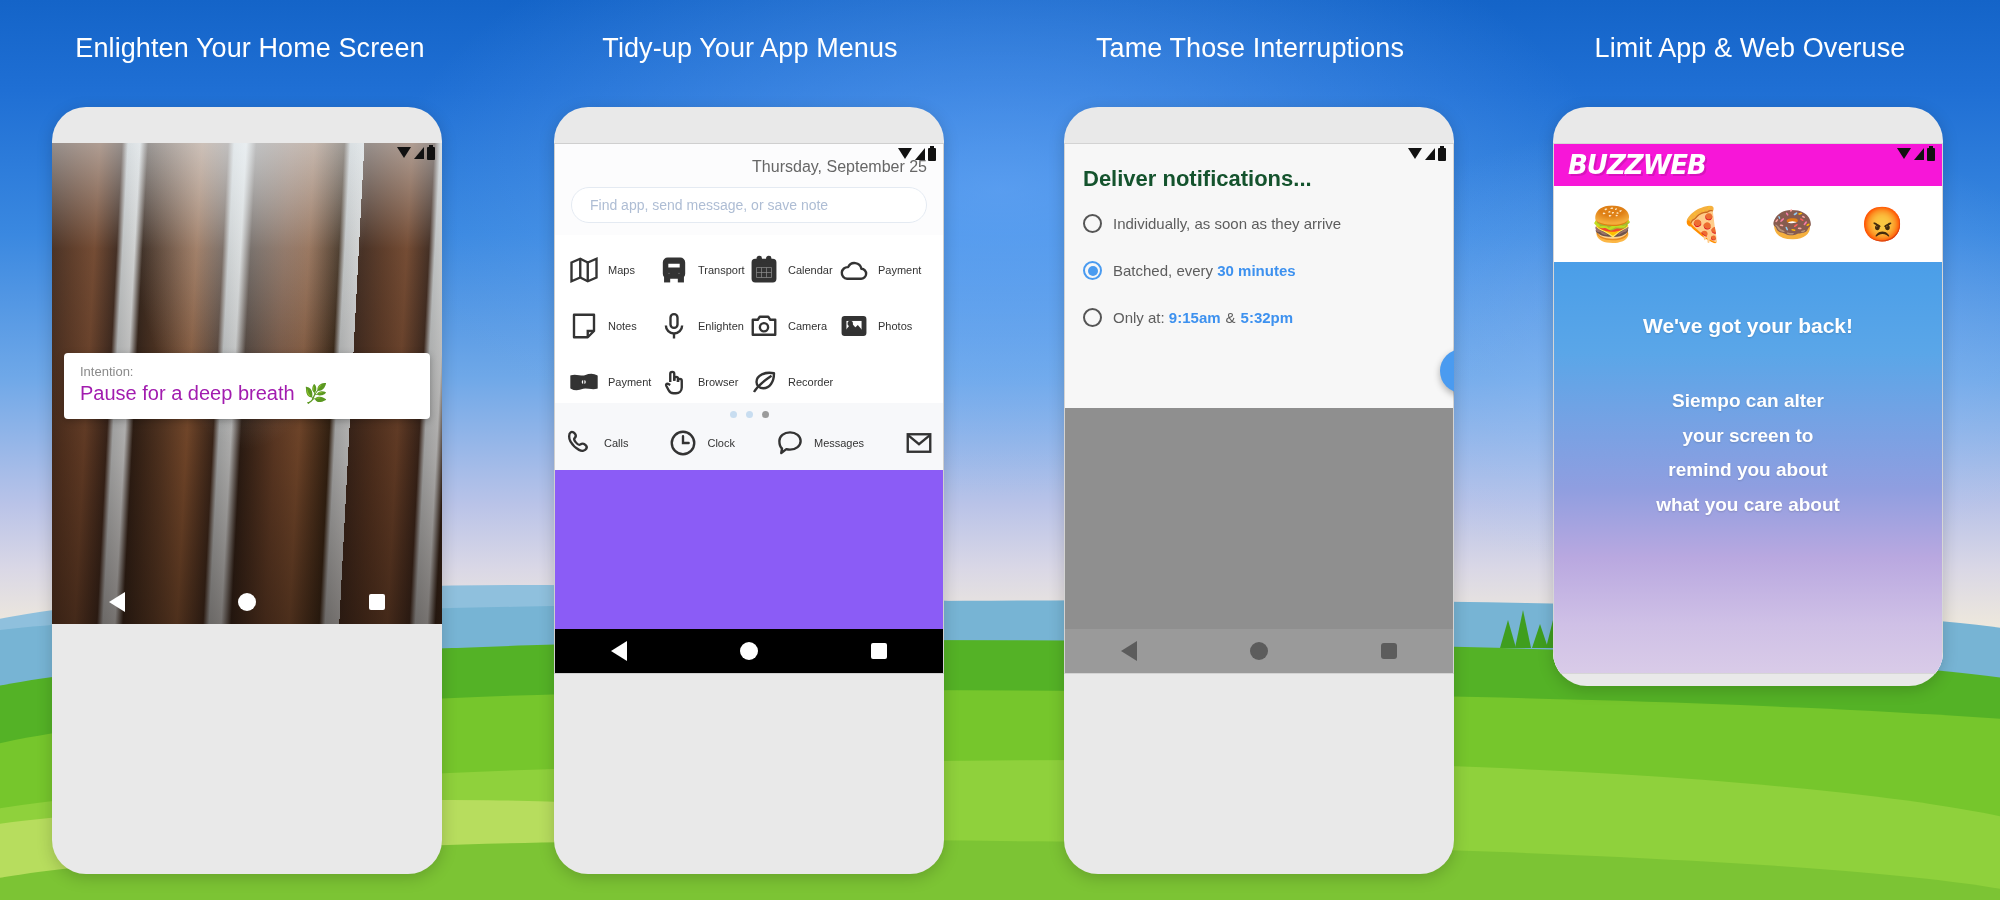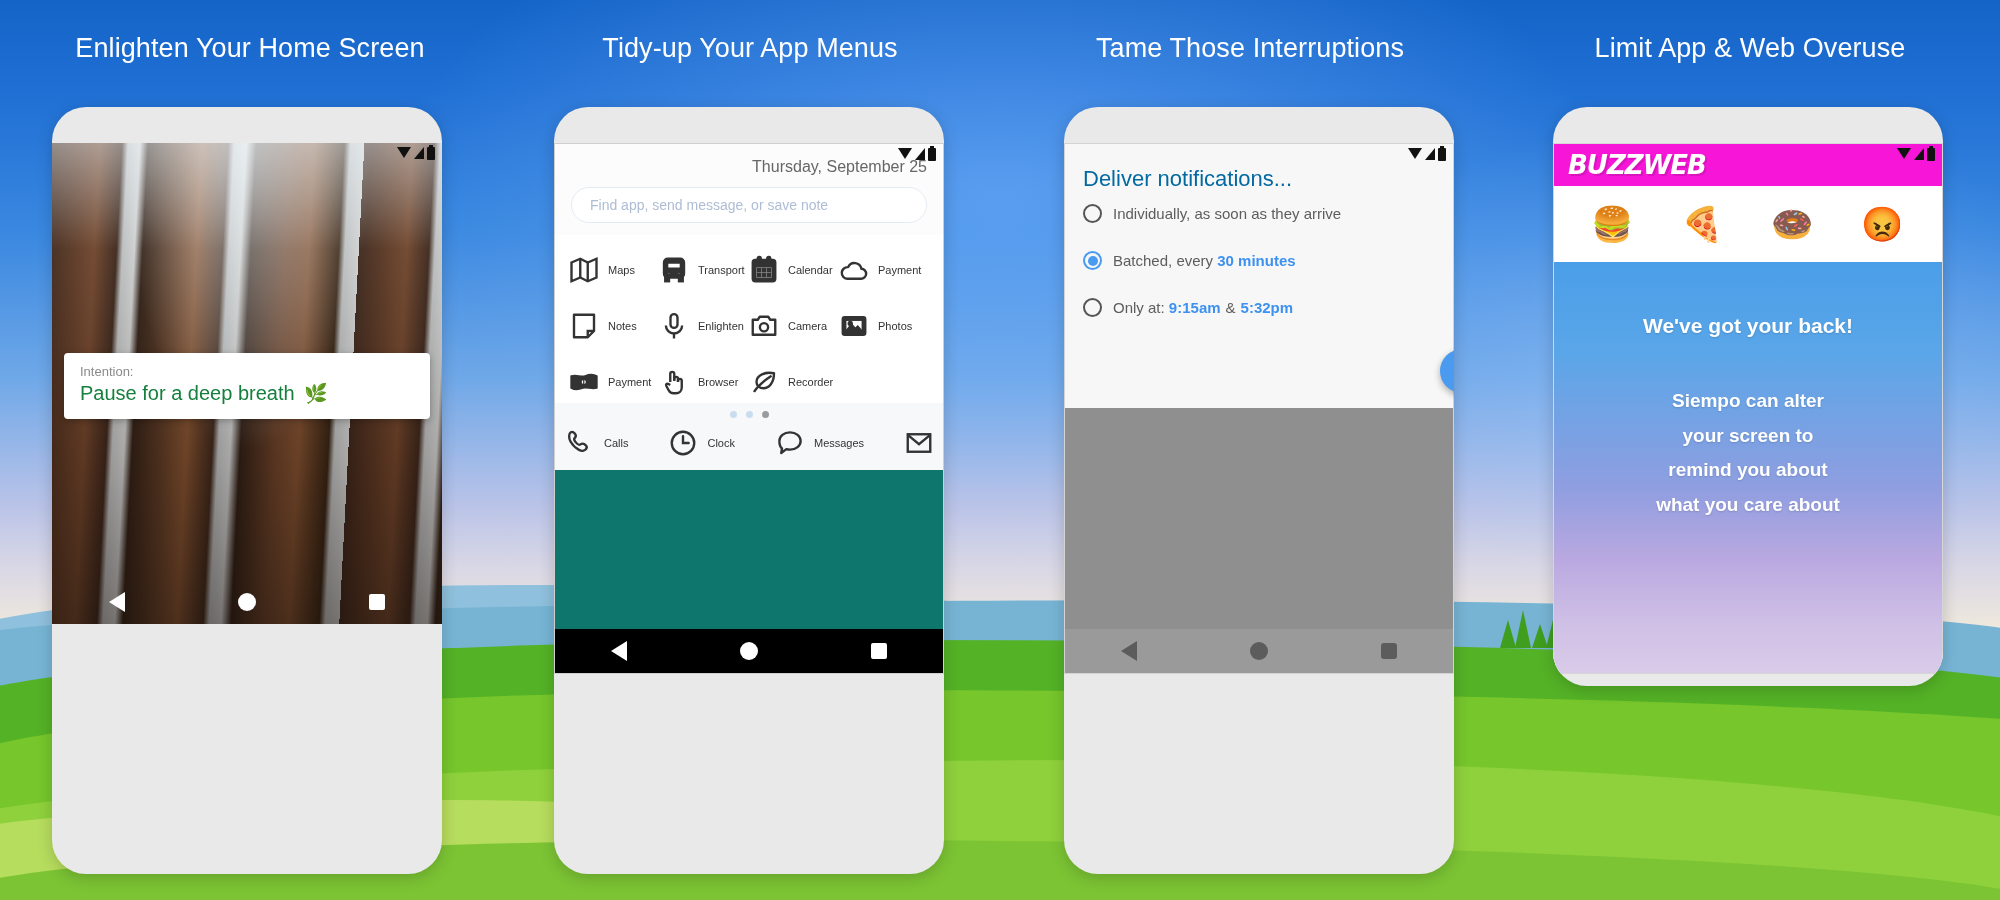--- a/index.html
+++ b/index.html
@@ -163,25 +163,25 @@
   .forest::after{
     content:""; position:absolute; inset:0;
     background: radial-gradient(ellipse at 50% 0%, rgba(240,245,248,.55) 0%, rgba(240,245,248,0) 45%);
   }
   .intention-card {
     position:absolute; left:12px; right:12px; top:210px;
     background:#fff; border-radius:4px; padding:11px 16px 14px 16px;
     box-shadow:0 2px 7px rgba(0,0,0,.25);
   }
   .intention-label { font-size:13px; color:#8a8a8a; margin-bottom:3px; }
-  .intention-text { font-size:20px; color:#15803d; font-weight:400; display:flex; align-items:center; gap:10px; }
+  .intention-text { font-size:20px; color:#a21caf; font-weight:400; display:flex; align-items:center; gap:10px; }
   .leaf-emoji { font-size:19px; }
 
   
-  .p2 .screen { top: 36px; left:0; right:0; height:531px; background:#0f766e; border:1px solid #cfcfcf; }
+  .p2 .screen { top: 36px; left:0; right:0; height:531px; background:#8b5cf6; border:1px solid #cfcfcf; }
   .p2-head { background:#fcfcfd; padding:10px 16px 12px; }
   .p2-date { text-align:right; font-size:16px; color:#666; margin-bottom:11px; margin-top:4px; }
   .p2-search {
     border:1px solid #e4eaf2; border-radius:22px; height:36px;
     display:flex; align-items:center; padding:16px 18px;
     font-size:14px; color:#aebdd4; background:#fff;
   }
   .p2-grid {
     padding: 20px 14px 6px;
     display:grid; grid-template-columns: repeat(4,1fr);
@@ -193,21 +193,21 @@
   .app-ico svg { width:30px; height:30px; fill:none; stroke:#333; stroke-width:1.9; }
   .app-label { font-size:11px; color:#333; }
   .p2-dots { display:flex; justify-content:center; gap:9px; padding:8px 0 6px; background:#f7f8fa; }
   .dot { width:7px;height:7px;border-radius:50%; background:#c8ddf0; }
   .dot.active { background:#9b9b9b; }
   .p2-dock { display:flex; justify-content:flex-start; padding:4px 10px 12px; background:#f7f8fa;gap:40px; }
 
   
   .p3 .screen { top:36px; height:531px; background:#f7f7f7; border:1px solid #d3d3d3; }
   .p3-card { padding: 22px 18px 0 18px; }
-  .p3-title { font-size:22px; color:#0369a1; margin-bottom:12px; font-weight:400; }
+  .p3-title { font-size:22px; color:#14532d; margin-bottom:22px; font-weight:700; }
   .radio-row { display:flex; align-items:center; gap:11px; margin-bottom:28px; font-size:15px; color:#5d5d5d; }
   .radio { width:19px;height:19px;border-radius:50%;border:2px solid #555; flex:0 0 auto; }
   .radio.on { border-color:#4a9bf0; display:flex;align-items:center;justify-content:center; }
   .radio.on::after{content:"";width:10px;height:10px;border-radius:50%;background:#4a9bf0;}
   .blue { color:#3d91ef; font-weight:bold; }
   .p3-gray { position:absolute; left:0; right:0; top:264px; bottom:0; background:#8f8f8f; }
   .fab {
     position:absolute; right:-30px; top:242px; width:44px; height:44px; border-radius:50%;
     background:#4a9bf0; display:flex; align-items:center; justify-content:center;
     box-shadow:0 3px 7px rgba(0,0,0,.3); z-index:30;

